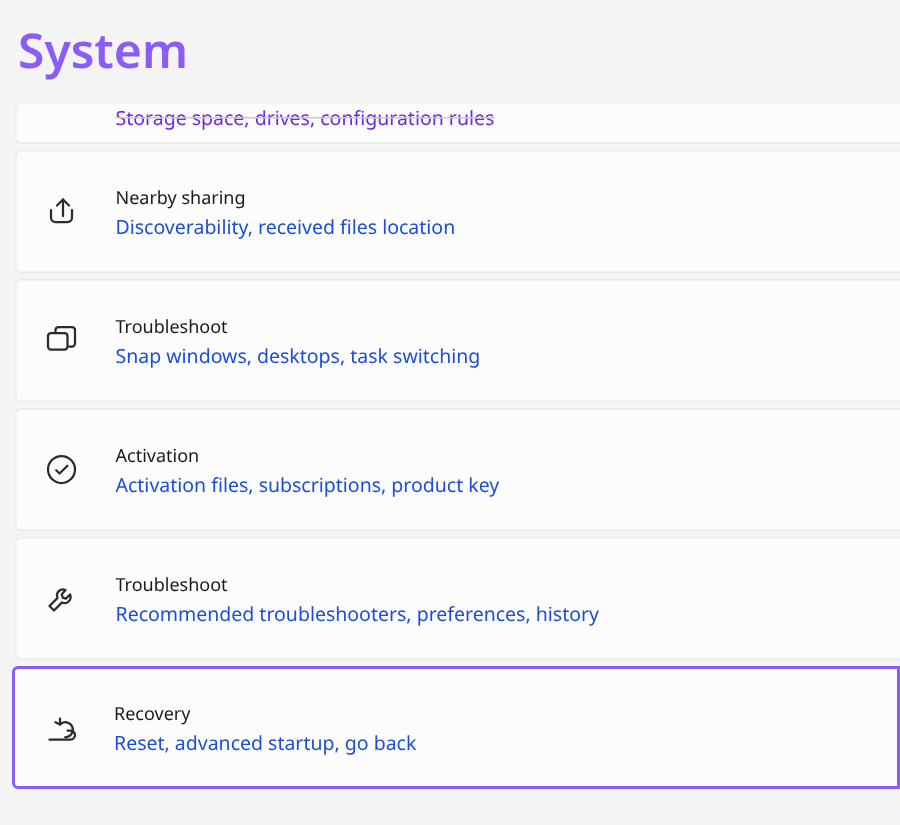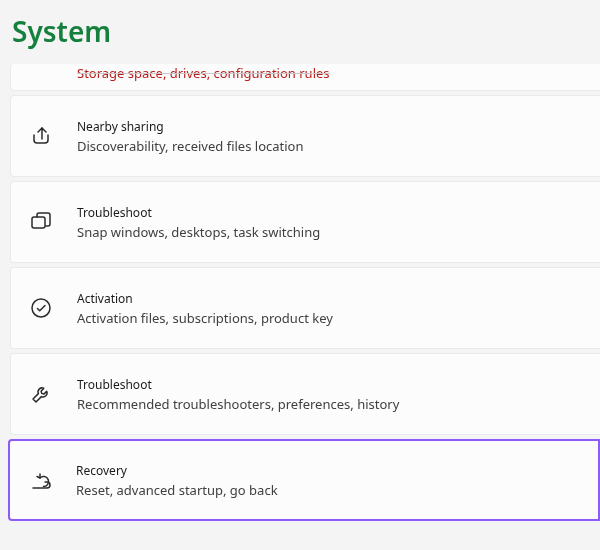--- a/index.html
+++ b/index.html
@@ -5,24 +5,24 @@
   * { box-sizing: border-box; margin: 0; padding: 0; }
   html, body {
     width: 600px;
     height: 550px;
     overflow: hidden;
     font-family: "Segoe UI", "Segoe UI Variable", -apple-system, system-ui, sans-serif;
     background: #f4f4f4;
     color: #1a1a1a;
   }
   .page-title {
-    font-size: 28px;
+    font-size: 32px;
     font-weight: 600;
     padding: 12px 12px 14px 12px;
-    color: #15803d;
+    color: #8b5cf6;
   }
   .list {
     display: flex;
     flex-direction: column;
     gap: 4px;
     padding: 0 0 0 10px;
   }
   .item {
     display: flex;
     align-items: center;
@@ -59,24 +59,24 @@
     gap: 2px;
   }
   .item-title {
     font-size: 12px;
     font-weight: 400;
     color: #1a1a1a;
   }
   .item-sub {
     font-size: 13px;
     font-weight: 400;
-    color: #404040;
+    color: #1d4ed8;
   }
   .partial .item-sub {
-    color: #b91c1c;
+    color: #6d28d9;
     text-decoration-style: solid;
     position: relative;
   }
   .partial .item-sub::after {
     
     content: "";
     position: absolute;
     left: 0; right: 0;
     top: 50%;
     border-top: 1px solid #c9c9c9;

